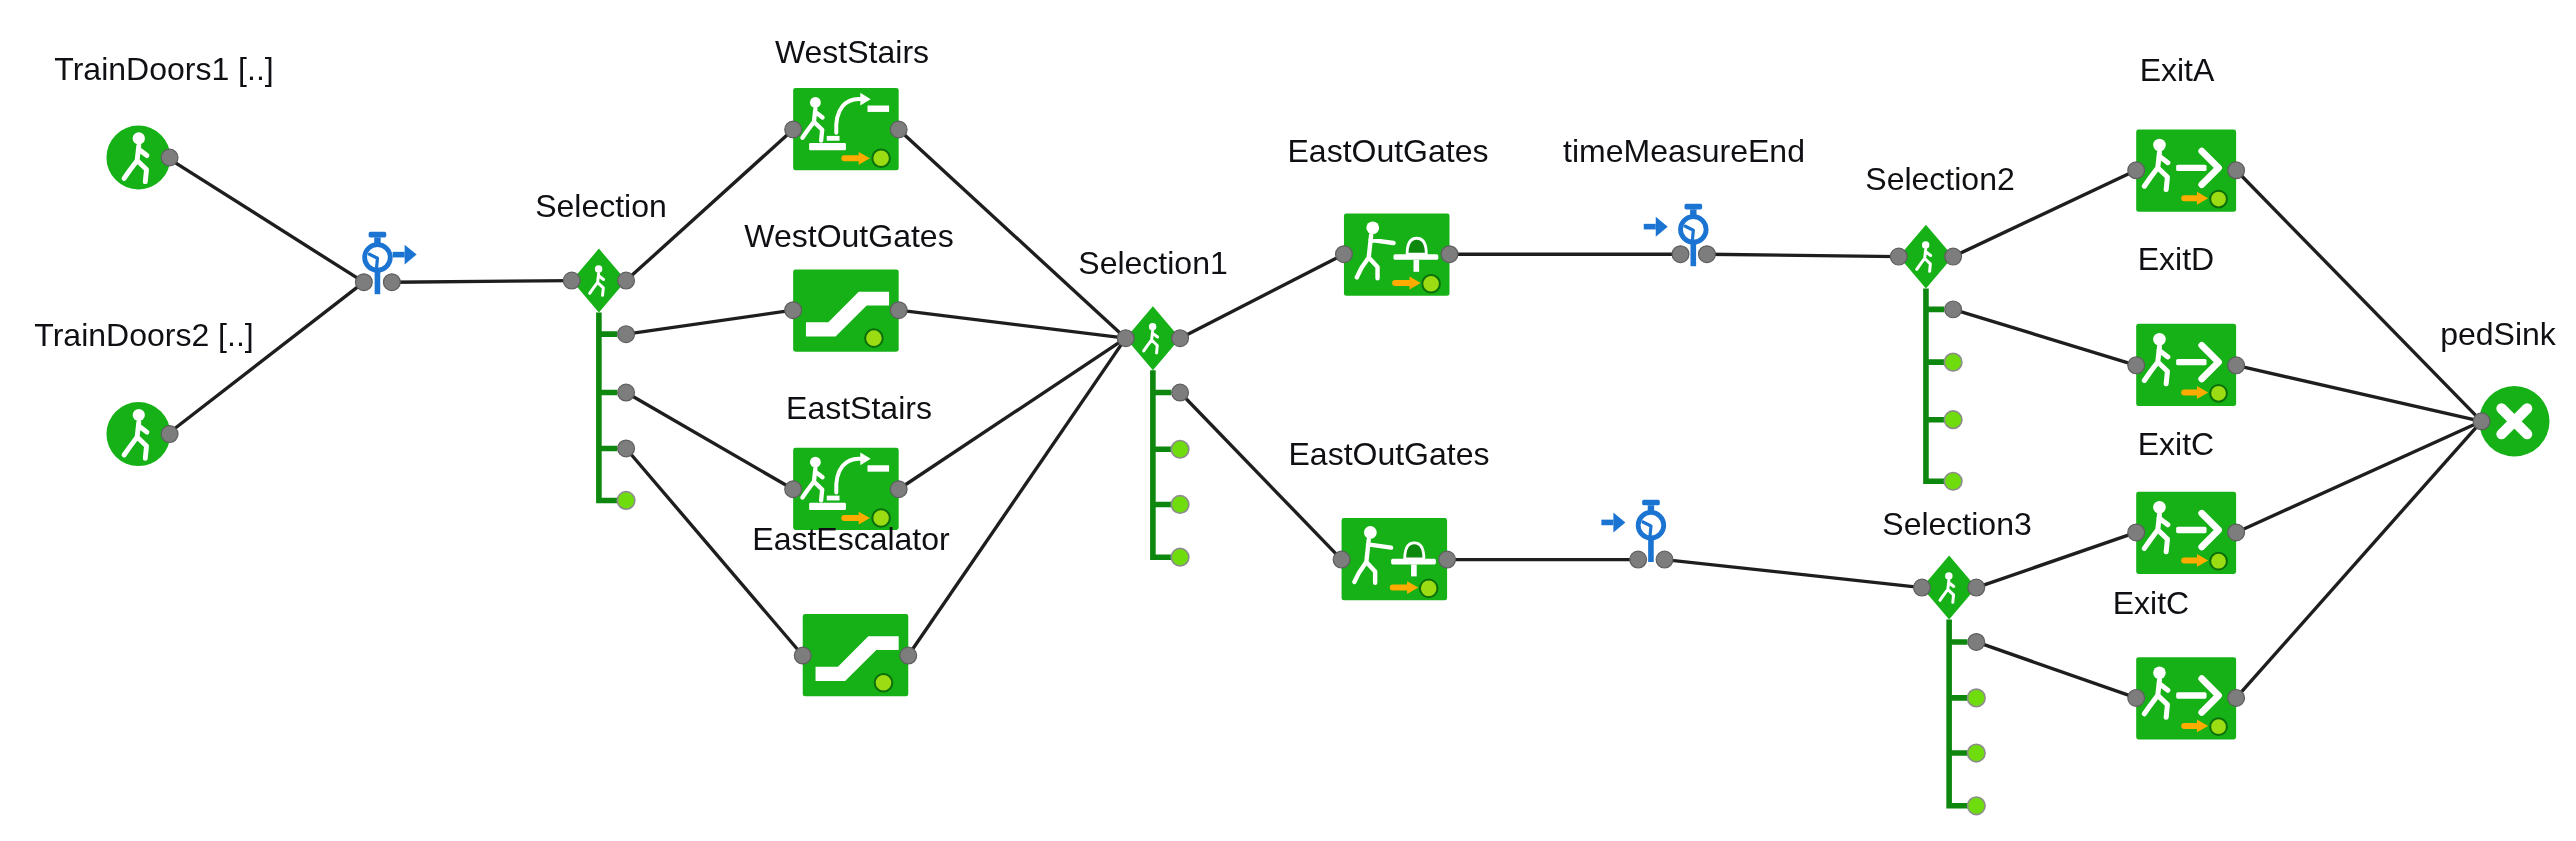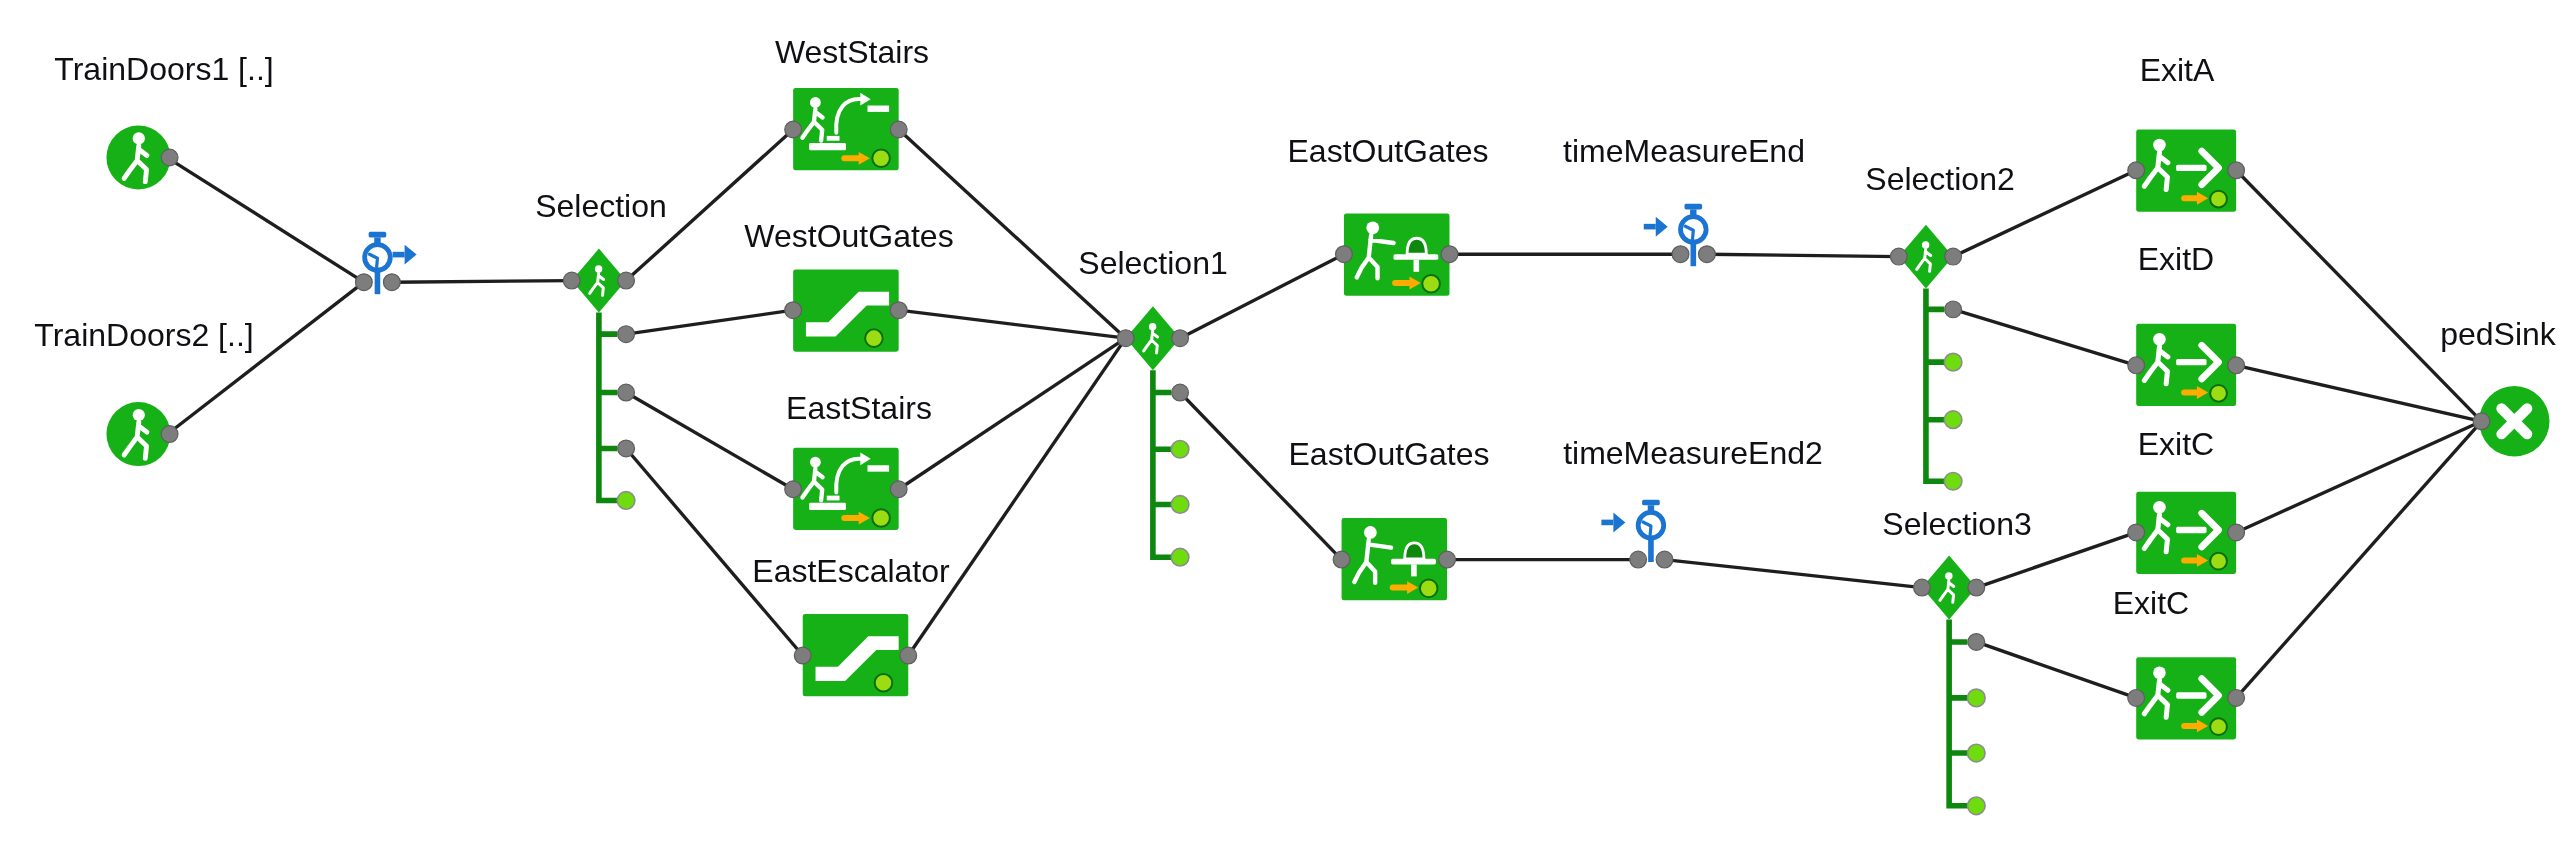--- a/index.html
+++ b/index.html
@@ -300,27 +300,26 @@
       <circle class="pg" cx="3104" cy="527" r="10.5"></circle>
     </g>
   </svg>
 
   <div class="lbl" style="left:164px;top:70px">TrainDoors1 [..]</div>
   <div class="lbl" style="left:144px;top:336px">TrainDoors2 [..]</div>
   <div class="lbl" style="left:601px;top:207px">Selection</div>
   <div class="lbl" style="left:852px;top:53px">WestStairs</div>
   <div class="lbl" style="left:849px;top:237px">WestOutGates</div>
   <div class="lbl" style="left:859px;top:409px">EastStairs</div>
-  <div class="lbl" style="left:851px;top:572px">EastEscalator</div>
+  <div class="lbl" style="left:851px;top:540px">EastEscalator</div>
   <div class="lbl" style="left:1153px;top:264px">Selection1</div>
   <div class="lbl" style="left:1388px;top:152px">EastOutGates</div>
   <div class="lbl" style="left:1684px;top:152px">timeMeasureEnd</div>
   <div class="lbl" style="left:1940px;top:180px">Selection2</div>
   <div class="lbl" style="left:2177px;top:71px">ExitA</div>
   <div class="lbl" style="left:2176px;top:260px">ExitD</div>
   <div class="lbl" style="left:1389px;top:455px">EastOutGates</div>
-  <div class="lbl" style="left:1693px;top:454px">timeMeasureEnd2</div>
   <div class="lbl" style="left:1957px;top:525px">Selection3</div>
   <div class="lbl" style="left:2176px;top:445px">ExitC</div>
   <div class="lbl" style="left:2151px;top:604px">ExitC</div>
   <div class="lbl" style="left:2498px;top:335px">pedSink</div>
 </div>
 
 
 </body></html>

